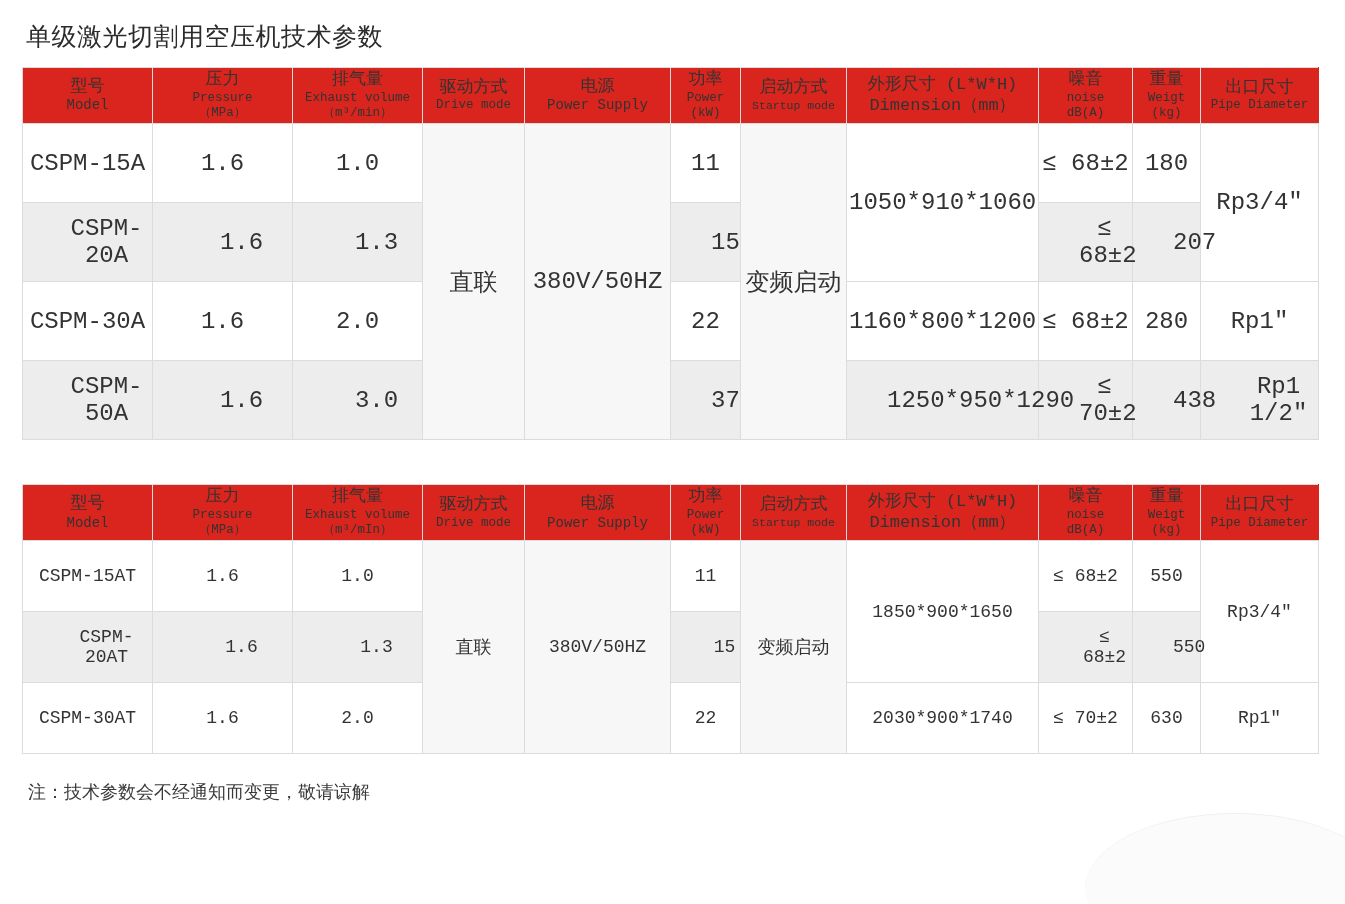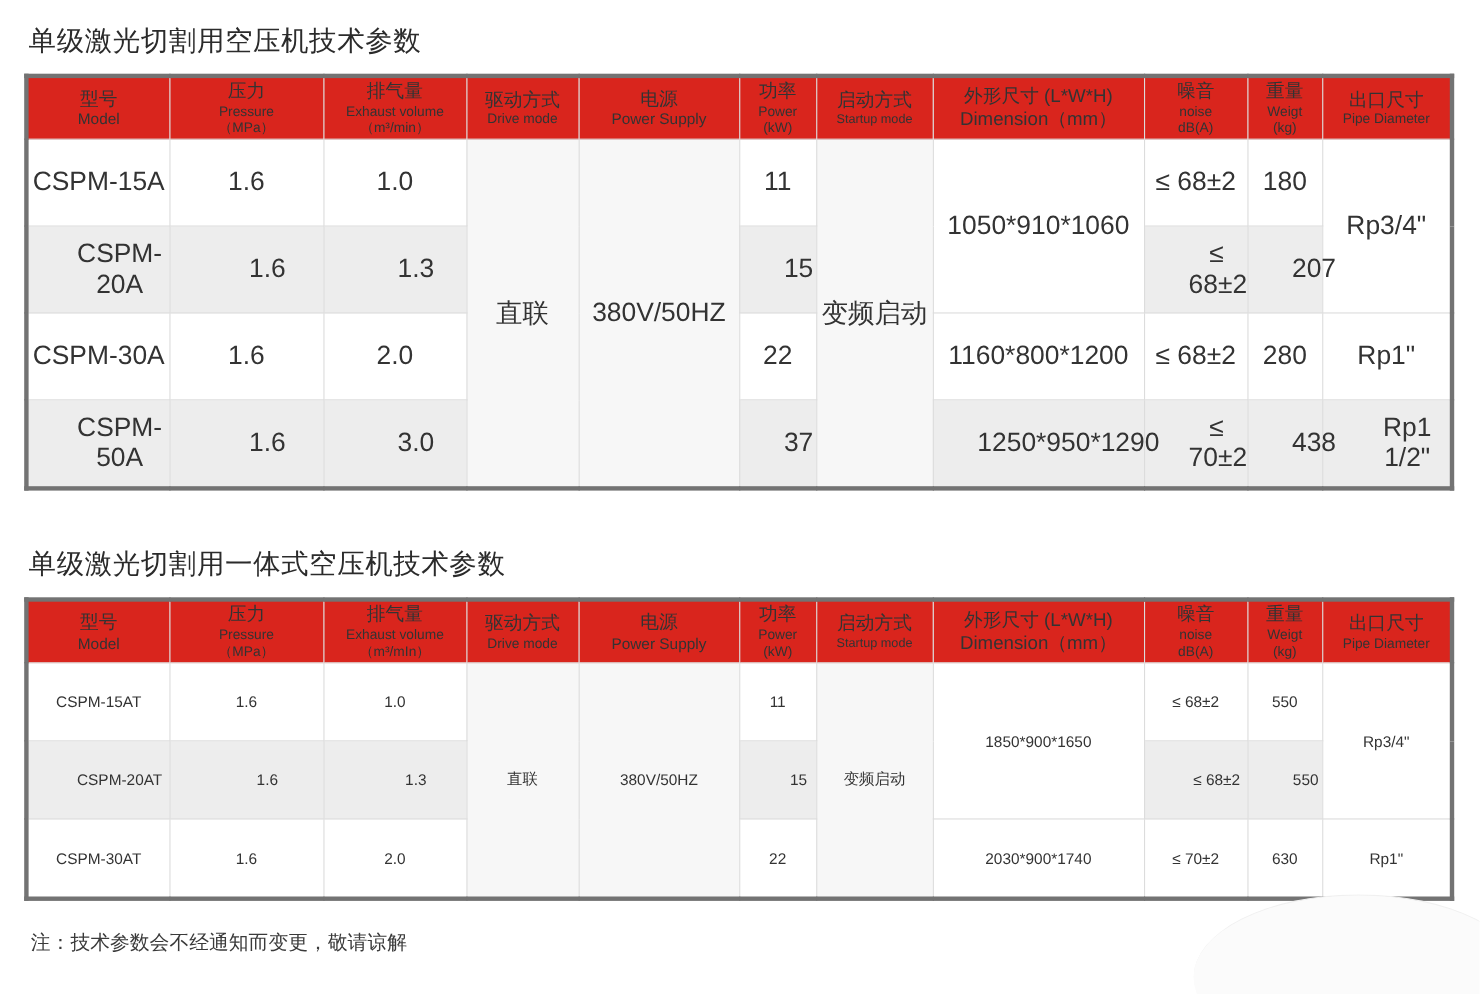--- a/index.html
+++ b/index.html
@@ -26,21 +26,22 @@
     color: #2b2b2b;
     margin: 6px 0 14px 4px;
     letter-spacing: 0.5px;
   }
   .spacer { height: 44px; }
 
   table.spec {
     border-collapse: collapse;
     width: 1296px;
     table-layout: fixed;
-    border: 4px solid #737373;
+    border: 1px solid #737373;
+    font-family: Liberation Mono, monospace;
   }
   table.spec td, table.spec th {
     border: 1px solid #dcdcdc;
     text-align: center;
     vertical-align: middle;
     font-weight: 400;
     color: #333;
     padding: 2px 2px;
   }
   thead th {
@@ -52,21 +53,21 @@
     padding: 8px 2px;
   }
   thead th:last-child { border-right: 1px solid #d9251d; }
   .hdr-cn { display: block; font-size: 17px; }
   .hdr-en { display: block; font-size: 14px; }
   .hdr-en.small { font-size: 12.5px; }
   .hdr-en.tiny { font-size: 11.5px; }
 
   
   table.t1 tbody td { height: 74px; font-size: 24px; }
-  table.t2 tbody td { height: 66px; font-size: 14px; }
+  table.t2 tbody td { height: 66px; font-size: 18px; }
 
   tbody tr.alt td { background: #ededed; padding-left: 40px; }
   tbody tr.plain td { background: #ffffff; }
   td.merged-white { background: #ffffff !important; }
   td.merged-soft { background: #f7f7f7 !important; }
 
   .note {
     margin: 26px 0 0 6px;
     font-size: 18px;
     color: #3a3a3a;
@@ -197,21 +198,20 @@
         <td>1250*950*1290</td>
         <td>≤ 70±2</td>
         <td>438</td>
         <td>Rp1 1/2"</td>
       </tr>
     </tbody>
   </table>
 
   <div class="spacer"></div>
 
-  <h2 class="section-title">单级激光切割用一体式空压机技术参数</h2>
 
   <table class="spec t2">
     <colgroup>
       <col style="width:130px">
         <col style="width:140px">
         <col style="width:130px">
       <col style="width:102px">
         <col style="width:146px">
         <col style="width:70px">
       <col style="width:106px">

